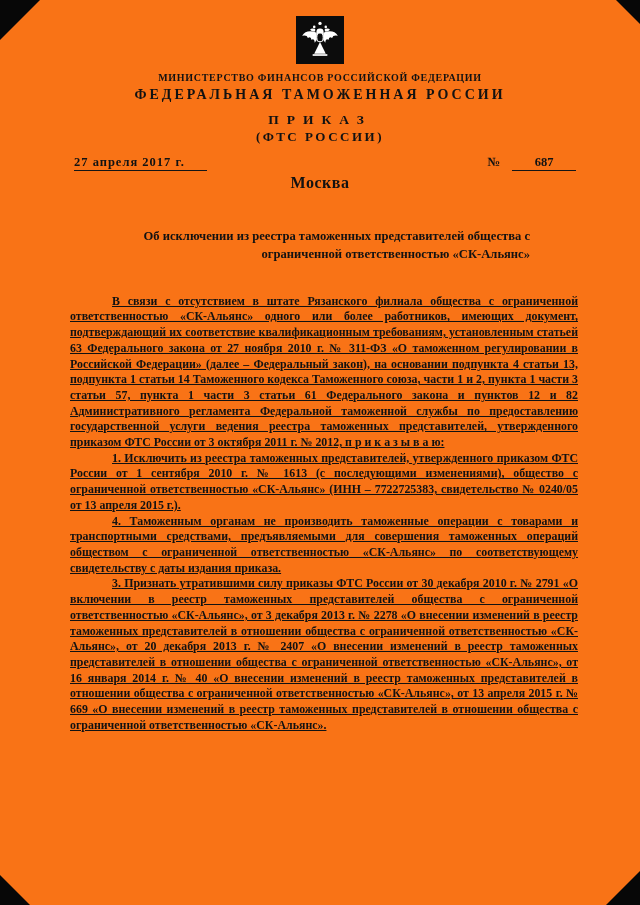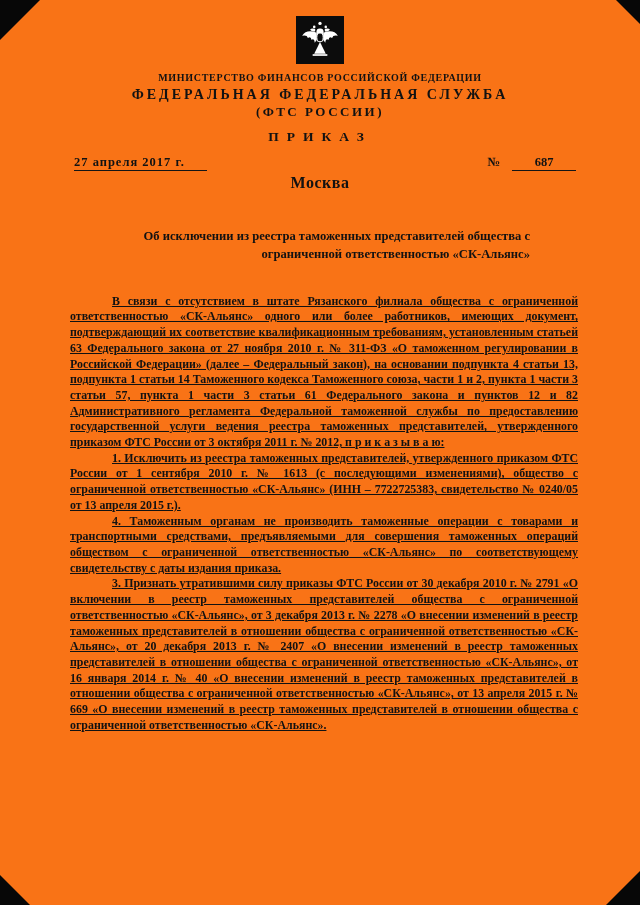--- a/index.html
+++ b/index.html
@@ -82,23 +82,23 @@
         <path d="M16.8 13 Q7 9.5 3 16 Q7.5 14.8 8.5 18 Q11.5 16 11.8 19.8 Q14.5 18 15 22.5 L16.8 20 Z"></path>
         <path d="M23.2 13 Q33 9.5 37 16 Q32.5 14.8 31.5 18 Q28.5 16 28.2 19.8 Q25.5 18 25 22.5 L23.2 20 Z"></path>
         <path d="M20 22 L14.5 33 L25.5 33 Z"></path>
         <rect x="13" y="33.5" width="14" height="1.6"></rect>
       </g>
       <ellipse cx="20" cy="17.5" rx="3" ry="4.2" fill="#0c0c0c" stroke="#ffffff" stroke-width="0.9"></ellipse>
     </svg>
   </div>
 
   <div class="hdr ministry">МИНИСТЕРСТВО ФИНАНСОВ РОССИЙСКОЙ ФЕДЕРАЦИИ</div>
-  <div class="hdr agency">ФЕДЕРАЛЬНАЯ ФЕДЕРАЛЬНАЯ СЛУЖБА</div>
+  <div class="hdr agency">ФЕДЕРАЛЬНАЯ ТАМОЖЕННАЯ РОССИИ</div>
+  <div class="hdr doctype">ПРИКАЗ</div>
   <div class="hdr agencyab">(ФТС РОССИИ)</div>
-  <div class="hdr doctype">ПРИКАЗ</div>
 
   <div class="daterow">
     <span class="date u">27 апреля 2017 г.</span>
     <span class="numwrap">
       <span class="numsign">№</span><span class="numval u">687</span>
     </span>
   </div>
 
   <div class="city">Москва</div>
 

